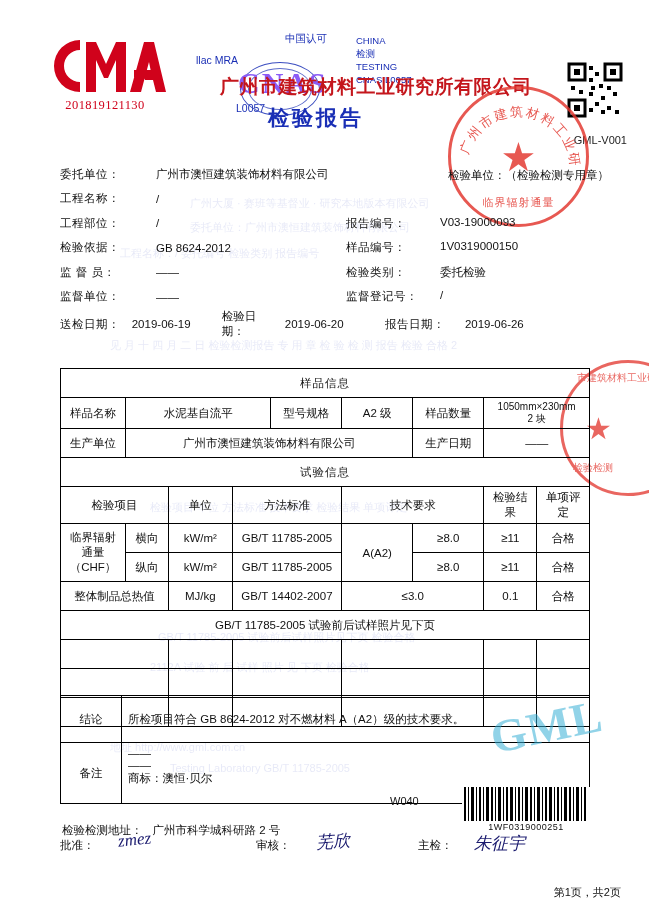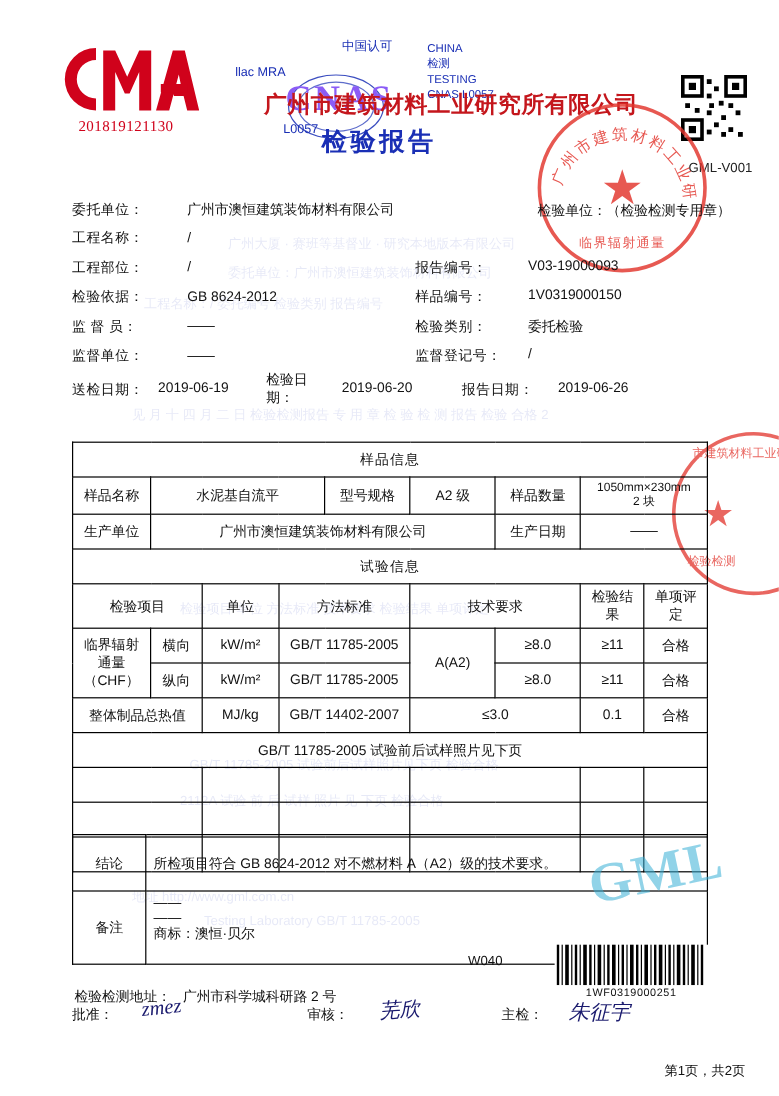--- a/index.html
+++ b/index.html
@@ -41,21 +41,21 @@
     color:#e2342c;font-size:11px;letter-spacing:1px;}
   .seal2{position:absolute;left:560px;top:360px;width:130px;height:130px;border-radius:50%;
     border:3px solid #e2342c;opacity:.75;}
   .seal2 .star{position:absolute;left:22px;top:48px;color:#e2342c;font-size:30px;}
   .seal2 .t1{position:absolute;left:14px;top:8px;color:#e2342c;font-size:10px;}
   .seal2 .t2{position:absolute;left:10px;bottom:18px;color:#e2342c;font-size:10px;}
 
   
   .info{position:absolute;left:60px;top:162px;width:530px;font-size:11.5px;}
   .irow{display:flex;align-items:center;height:24.5px;}
-  .lbl{width:86px;letter-spacing:.5px;color:#111;font-family:Liberation Serif, serif;}
+  .lbl{width:86px;letter-spacing:.5px;color:#111;}
   .val{flex:1;padding-left:10px;color:#111;}
   .lbl2{width:84px;text-align:left;letter-spacing:.5px;}
   .val2{width:150px;padding-left:10px;}
   .half{display:flex;align-items:flex-start;}
 
   
   table.main{position:absolute;left:60px;top:368px;width:530px;border-collapse:collapse;
     font-size:11.5px;}
   table.main td{border:1px solid #000;padding:3px 4px;text-align:center;height:22px;color:#111;}
   .sect{font-weight:normal;letter-spacing:1px;}

